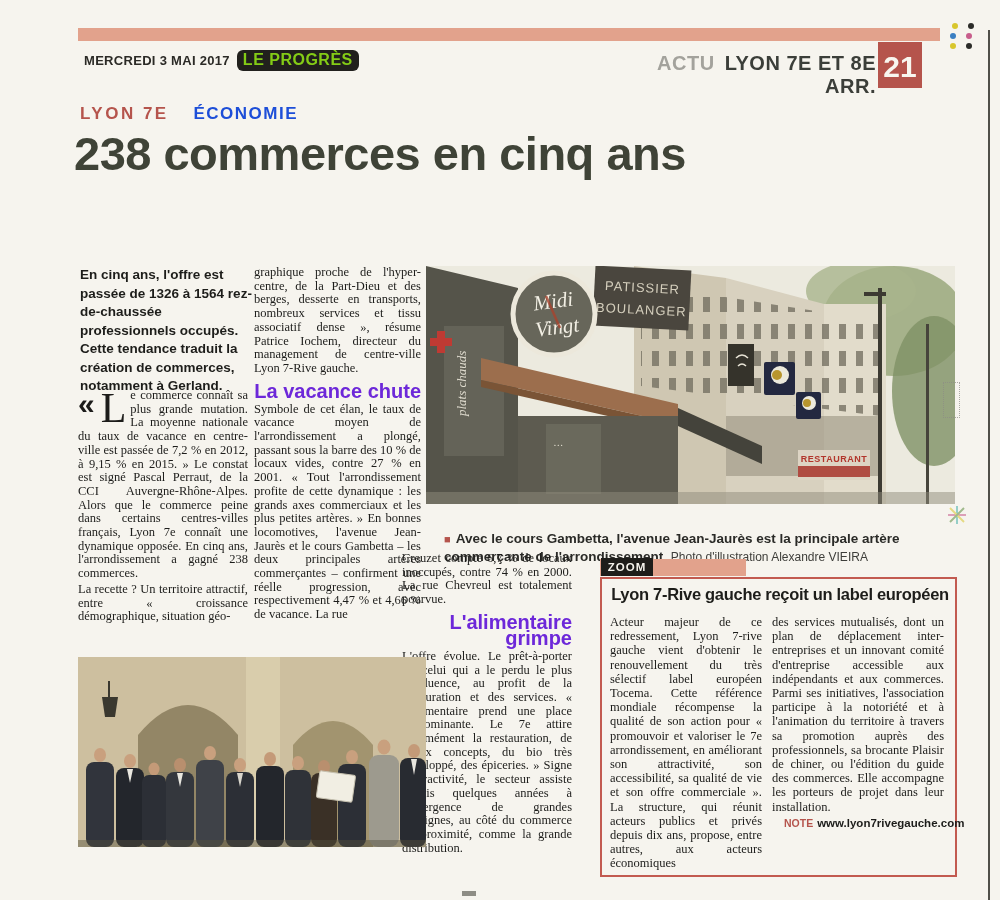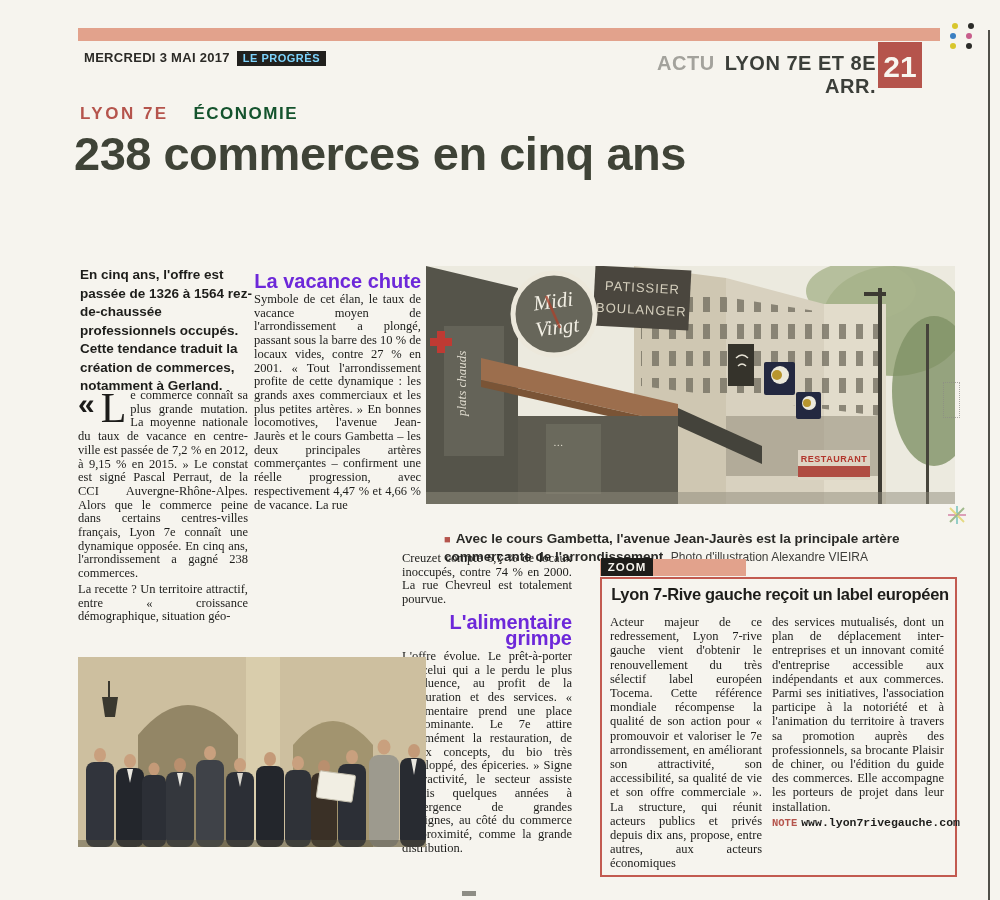--- a/index.html
+++ b/index.html
@@ -3,33 +3,33 @@
 <meta charset="utf-8">
 <style>
   html,body{margin:0;padding:0;background:#e9e7e0;}
   #page{position:relative;width:1000px;height:900px;background:var(--paper,#f6f4ee);
         font-family:"Liberation Sans",sans-serif;overflow:hidden;color:#22221f;}
   .abs{position:absolute;}
 
   
   #topbar{left:78px;top:28px;width:862px;height:13px;background:var(--salmon,#e2a28c);}
   #dateline{left:84px;top:50px;font-size:13px;font-weight:bold;letter-spacing:.3px;color:#2b2a26;}
-  #paperbadge{display:inline-block;background:#21201d;color:#7dd3fc;padding:1px 6px 2px;margin-left:7px;font-size:11px;letter-spacing:.5px;}
+  #paperbadge{display:inline-block;background:#21201d;color:#84cc16;padding:1px 6px 2px;margin-left:7px;font-size:16px;letter-spacing:.5px;border-radius:6px;}
   #section-row{left:608px;top:52px;width:268px;text-align:right;font-weight:bold;font-size:20px;letter-spacing:.5px;}
   #section-label{color:#a3a29c;margin-right:10px;}
   #section-detail{color:#3b3e39;}
   #pagenum{left:878px;top:42px;width:44px;height:46px;background:var(--accent-red,#b5544c);
            color:#f8f6ef;font-size:30px;font-weight:bold;line-height:50px;text-align:center;}
   .regdots{left:948px;top:23px;width:30px;height:26px;}
   .regdots i{position:absolute;width:6px;height:6px;border-radius:50%;}
 
   
   #kicker{left:80px;top:104px;font-weight:bold;font-size:17px;}
   #kicker .loc{color:var(--accent-red,#b5544c);letter-spacing:2.5px;}
-  #kicker .rub{color:#14532d;letter-spacing:1.5px;margin-left:20px;}
+  #kicker .rub{color:#1d4ed8;letter-spacing:1.5px;margin-left:20px;}
   #headline{left:74px;top:126px;width:760px;font-size:47px;line-height:55px;font-weight:bold;
             color:var(--headline,#3f4337);letter-spacing:-.5px;}
   #headline sup{font-size:25px;position:relative;top:-17px;left:1px;}
   .ml{margin-left:11px;}
 
   
   .serif{font-family:"Liberation Serif",serif;font-size:12.5px;line-height:13.7px;text-align:justify;color:#1c1c1a;}
   .serif p{margin:0 0 2px 0;}
   .subhead{font-family:"Liberation Sans",sans-serif;font-weight:bold;font-size:20px;
            margin:7px 0 4px;color:#6d28d9;text-align:right;line-height:16px;}
@@ -52,21 +52,21 @@
 
   
   #zoom-bar{left:600px;top:559px;width:146px;height:17px;background:var(--salmon,#e2a28c);}
   #zoom-tab{left:601px;top:558px;width:52px;height:18px;background:#1e1d1a;color:#f5f3ec;
             font-size:11.5px;font-weight:bold;text-align:center;line-height:18px;letter-spacing:1px;}
   #zoom-box{left:600px;top:577px;width:353px;height:296px;border:2px solid #c25a50;}
   #zoom-title{left:610px;top:585px;width:340px;font-weight:bold;font-size:16.5px;letter-spacing:-.3px;color:#1d1d1a;text-align:center;}
   #zoom-col1{left:610px;top:615px;width:152px;}
   #zoom-col2{left:772px;top:615px;width:172px;}
   .zoom-serif{font-size:12.5px;line-height:14.2px;}
-  #note-line{font-family:Liberation Mono, monospace;font-size:11.5px;font-weight:bold;margin-top:2px;text-align:left;}
+  #note-line{font-family:Liberation Sans, sans-serif;font-size:11.5px;font-weight:bold;margin-top:2px;text-align:left;margin-left:12px;}
   #note-line .note-label{color:var(--accent-red,#b5544c);font-size:10.5px;margin-right:4px;}
 
   
   #scan-edge{left:988px;top:30px;width:2px;height:870px;background:#33312c;opacity:.85;}
   #reg-box{left:943px;top:382px;width:15px;height:34px;border:1px dotted #8d8c86;opacity:.7;}
   #bottom-mark{left:462px;top:891px;width:14px;height:5px;background:#4a483f;opacity:.6;}
 </style>
 </head>
 <body>
 
@@ -98,20 +98,21 @@
   </div>
 
   <div class="abs" id="standfirst">En cinq ans, l'offre est passée de 1326 à 1564 rez-de-chaussée professionnels occupés. Cette tendance traduit la création de commerces, notamment à Gerland.</div>
 
   <div class="abs serif" id="col1">
     <p><span class="guillemet">«</span><span class="dropcap">L</span><span>e commerce connaît sa plus grande mutation. La moyenne nationale du taux de vacance en centre-ville est passée de 7,2 % en 2012, à 9,15 % en 2015. » Le constat est signé Pascal Perraut, de la CCI Auvergne-Rhône-Alpes. Alors que le commerce peine dans certains centres-villes français, Lyon 7e connaît une dynamique opposée. En cinq ans, l'arrondissement a gagné 238 commerces.</span></p>
     <p>La recette ? Un territoire attractif, entre « croissance démographique, situation géo-</p>
   </div>
 
   <div class="abs serif" id="col2">
+    <p>graphique proche de l'hyper-centre, de la Part-Dieu et des berges, desserte en transports, nombreux services et tissu associatif dense », résume Patrice Iochem, directeur du management de centre-ville Lyon 7-Rive gauche.</p>
     <div class="subhead">La vacance chute</div>
     <p>Symbole de cet élan, le taux de vacance moyen de l'arrondissement a plongé, passant sous la barre des 10 % de locaux vides, contre 27 % en 2001. « Tout l'arrondissement profite de cette dynamique : les grands axes commerciaux et les plus petites artères. » En bonnes locomotives, l'avenue Jean-Jaurès et le cours Gambetta – les deux principales artères commerçantes – confirment une réelle progression, avec respectivement 4,47 % et 4,66 % de vacance. La rue</p>
   </div>
 
   <div class="abs" id="street-photo">
     <svg class="photo" width="529" height="238" viewBox="0 0 529 238">
       <rect width="529" height="238" fill="#eceadf"></rect>
 
       <ellipse cx="468" cy="55" rx="72" ry="55" fill="#9aa87c" opacity=".85"></ellipse>
       <ellipse cx="508" cy="125" rx="42" ry="75" fill="#7f9165" opacity=".8"></ellipse>

